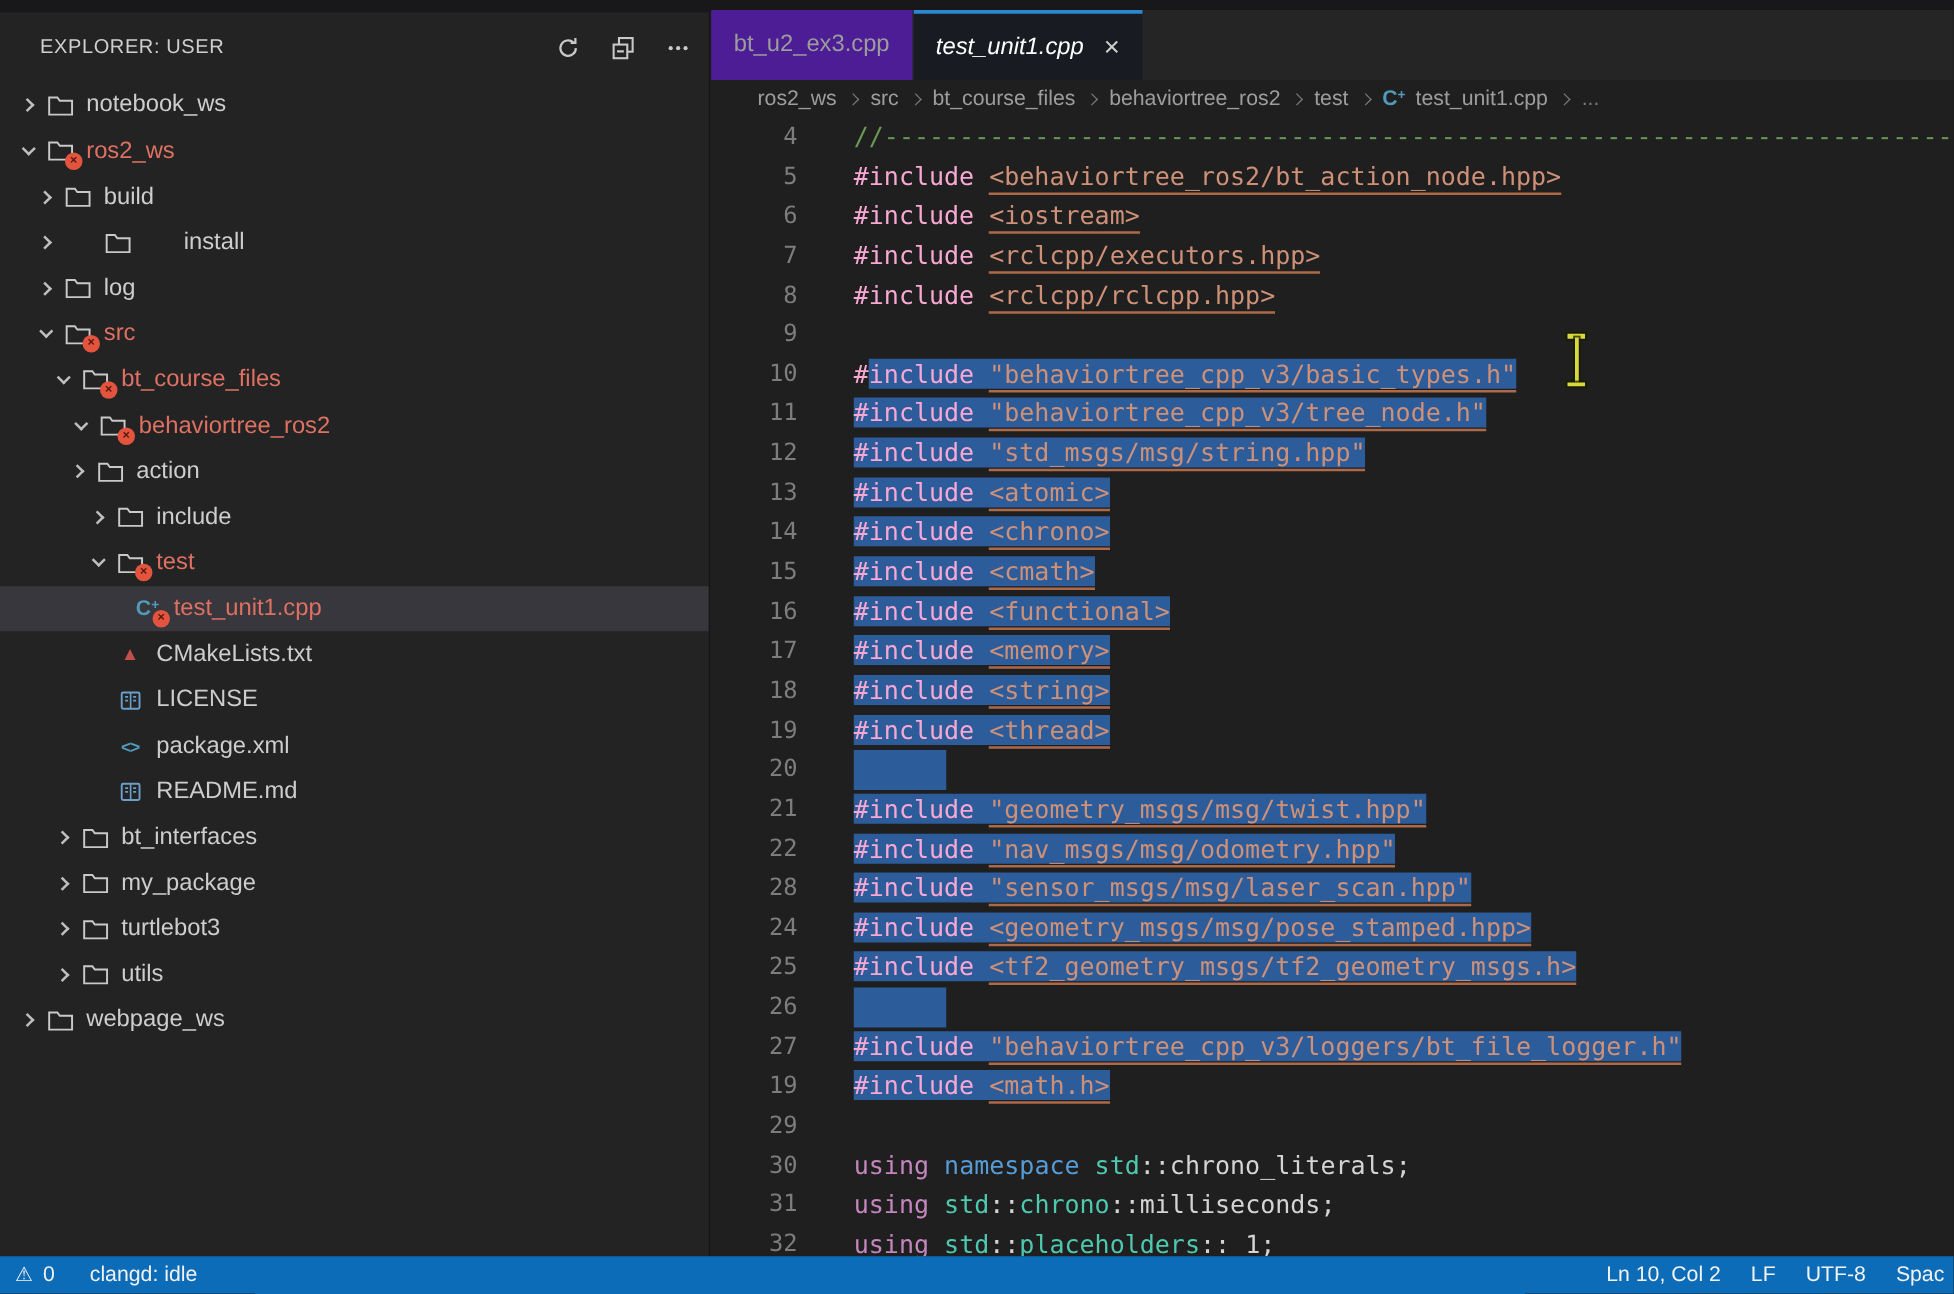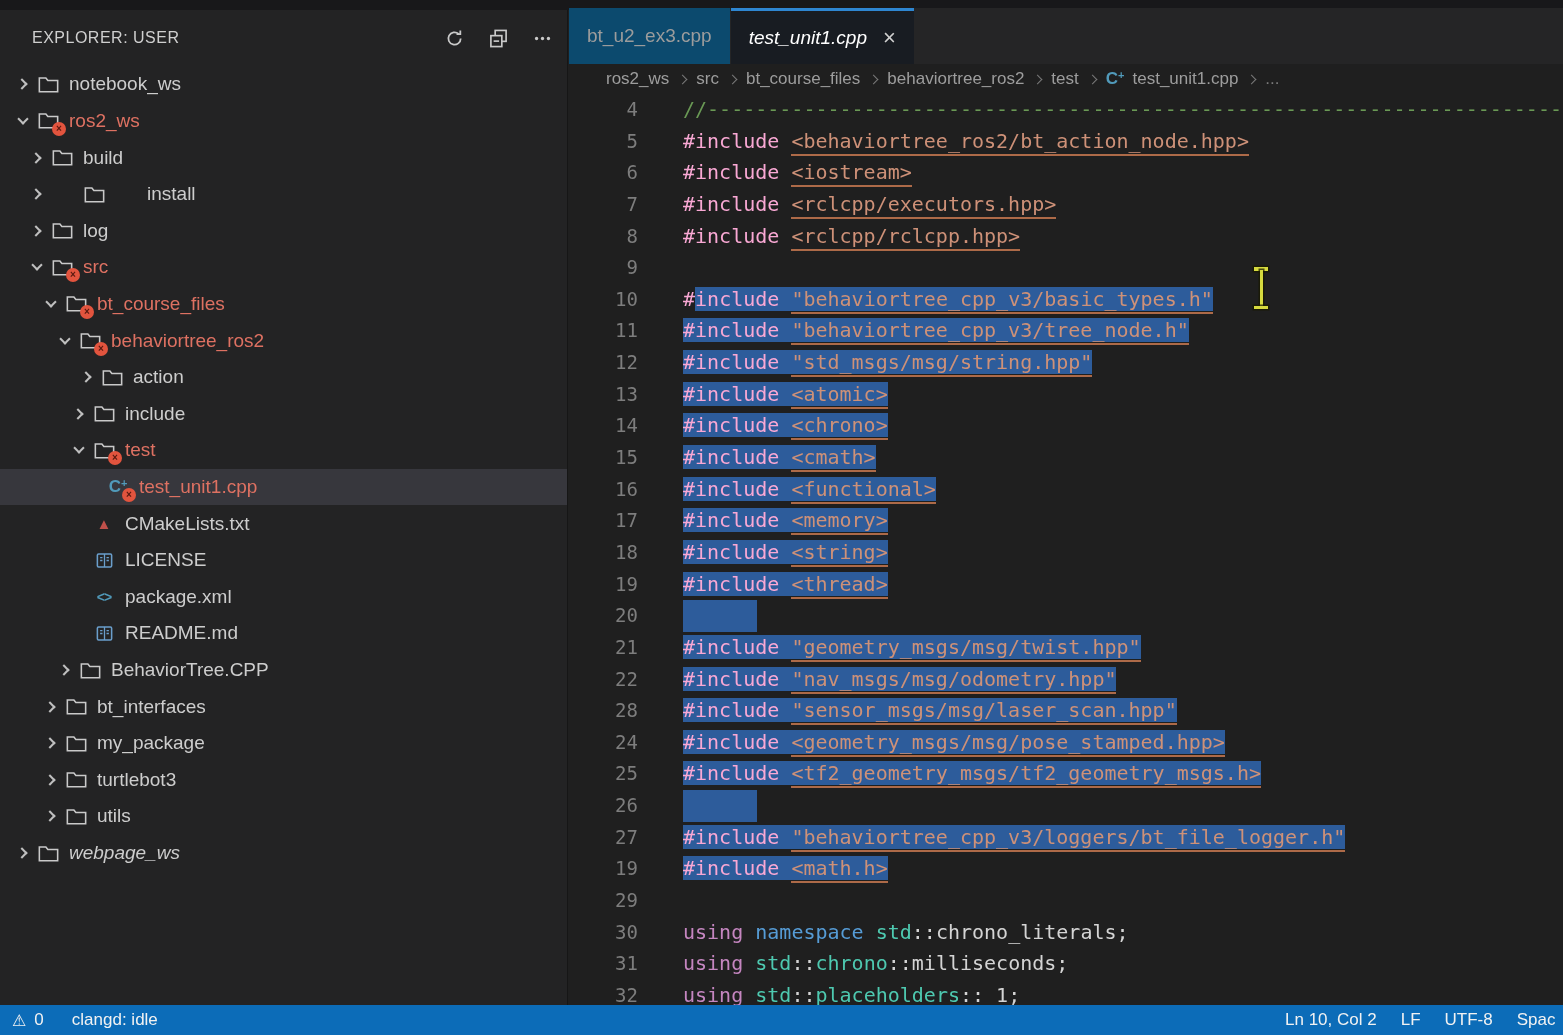--- a/index.html
+++ b/index.html
@@ -28,21 +28,21 @@
   .tree-label { font-size:19px; color:#cdcdcd; }
   .tree-label.mod { color:#de7162; }
   .cppglyph { color:#519aba; font-weight:bold; font-size:17px; font-family:"Liberation Sans",sans-serif; }
   .cppglyph i { font-style:normal; font-size:11px; vertical-align:5px; }
   .xmlglyph { color:#519aba; font-weight:bold; font-size:14px; letter-spacing:-1px; }
   .cmakeglyph { color:#c0504a; font-size:15px; }
 
   
   .editor-col { position:absolute; left:569px; top:0; width:994px; height:1035px; }
   .tab-bar { position:absolute; left:0; top:8px; width:994px; height:56px; background:#252526; display:flex; }
-  .tab { height:100%; display:flex; align-items:center; padding:0 18px; font-size:19px; color:#9c9c9c; background:#0c4a6e; margin-right:1px; cursor:pointer; }
+  .tab { height:100%; display:flex; align-items:center; padding:0 18px; font-size:19px; color:#9c9c9c; background:#4c1d95; margin-right:1px; cursor:pointer; }
   .tab.active { background:#181c22; color:#ffffff; font-style:italic; border-top:3px solid #2e86d1; }
   .tab .close { margin-left:16px; font-size:22px; font-style:normal; color:#d0d0d0; line-height:1; }
 
   .breadcrumb { position:absolute; left:0; top:64px; width:994px; height:30px; background:#1f1f1f; display:flex; align-items:center; padding-left:37px; font-size:17px; color:#9d9d9d; white-space:nowrap; }
   .crumb-sep { margin:0 10px; width:7px; height:7px; border-right:1.8px solid #7a7a7a; border-bottom:1.8px solid #7a7a7a; transform:rotate(-45deg); display:inline-block; }
   .crumb-cpp { margin-right:8px; }
   .crumb-tail { color:#7a7a7a; }
 
   
   .code-area { position:absolute; left:0; top:94px; width:994px; height:911px; overflow:hidden; background:#1f1f1f;
@@ -194,21 +194,21 @@
           <i class="chev down"></i>
         </span>
         <span class="tree-icon">
           <svg width="21" height="17" viewBox="0 0 16 13">
             <path d="M1 1.5h5l1.5 2H15v8.5H1z" fill="none" stroke="#c9c9c9" stroke-width="1.2"></path>
           </svg>
           <span class="badge">×</span>
         </span>
         <span class="tree-label mod">behaviortree_ros2</span>
       </div>
-      <div class="tree-row" style="padding-left: 76px;">
+      <div class="tree-row" style="padding-left: 52px;">
         <span class="chev-box">
           <i class="chev right"></i>
         </span>
         <span class="tree-icon">
           <svg width="21" height="17" viewBox="0 0 16 13">
             <path d="M1 1.5h5l1.5 2H15v8.5H1z" fill="none" stroke="#c9c9c9" stroke-width="1.2"></path>
           </svg>
         </span>
         <span class="tree-label">action</span>
       </div>
@@ -270,31 +270,20 @@
       <div class="tree-row" style="padding-left: 68px;">
         <span class="chev-box"></span>
         <span class="tree-icon">
           <svg width="19" height="17" viewBox="0 0 16 14">
             <rect x="2" y="1.5" width="12" height="11" rx="1" fill="none" stroke="#6a9ecb" stroke-width="1.3"></rect>
             <path d="M8 1.5v11M4.3 4.5h2M4.3 7h2M9.7 4.5h2M9.7 7h2" stroke="#6a9ecb" stroke-width="1.1" fill="none"></path>
           </svg>
         </span>
         <span class="tree-label">README.md</span>
       </div>
-      <div class="tree-row" style="padding-left: 54px;">
-        <span class="chev-box">
-          <i class="chev right"></i>
-        </span>
-        <span class="tree-icon">
-          <svg width="21" height="17" viewBox="0 0 16 13">
-            <path d="M1 1.5h5l1.5 2H15v8.5H1z" fill="none" stroke="#c9c9c9" stroke-width="1.2"></path>
-          </svg>
-        </span>
-        <span class="tree-label">BehaviorTree.CPP</span>
-      </div>
       <div class="tree-row" style="padding-left: 40px;">
         <span class="chev-box">
           <i class="chev right"></i>
         </span>
         <span class="tree-icon">
           <svg width="21" height="17" viewBox="0 0 16 13">
             <path d="M1 1.5h5l1.5 2H15v8.5H1z" fill="none" stroke="#c9c9c9" stroke-width="1.2"></path>
           </svg>
         </span>
         <span class="tree-label">bt_interfaces</span>
@@ -325,21 +314,21 @@
         <span class="chev-box">
           <i class="chev right"></i>
         </span>
         <span class="tree-icon">
           <svg width="21" height="17" viewBox="0 0 16 13">
             <path d="M1 1.5h5l1.5 2H15v8.5H1z" fill="none" stroke="#c9c9c9" stroke-width="1.2"></path>
           </svg>
         </span>
         <span class="tree-label">utils</span>
       </div>
-      <div class="tree-row" style="padding-left: 12px; font-style: italic;">
+      <div class="tree-row" style="padding-left: 12px;">
         <span class="chev-box">
           <i class="chev right"></i>
         </span>
         <span class="tree-icon">
           <svg width="21" height="17" viewBox="0 0 16 13">
             <path d="M1 1.5h5l1.5 2H15v8.5H1z" fill="none" stroke="#c9c9c9" stroke-width="1.2"></path>
           </svg>
         </span>
         <span class="tree-label">webpage_ws</span>
       </div>

